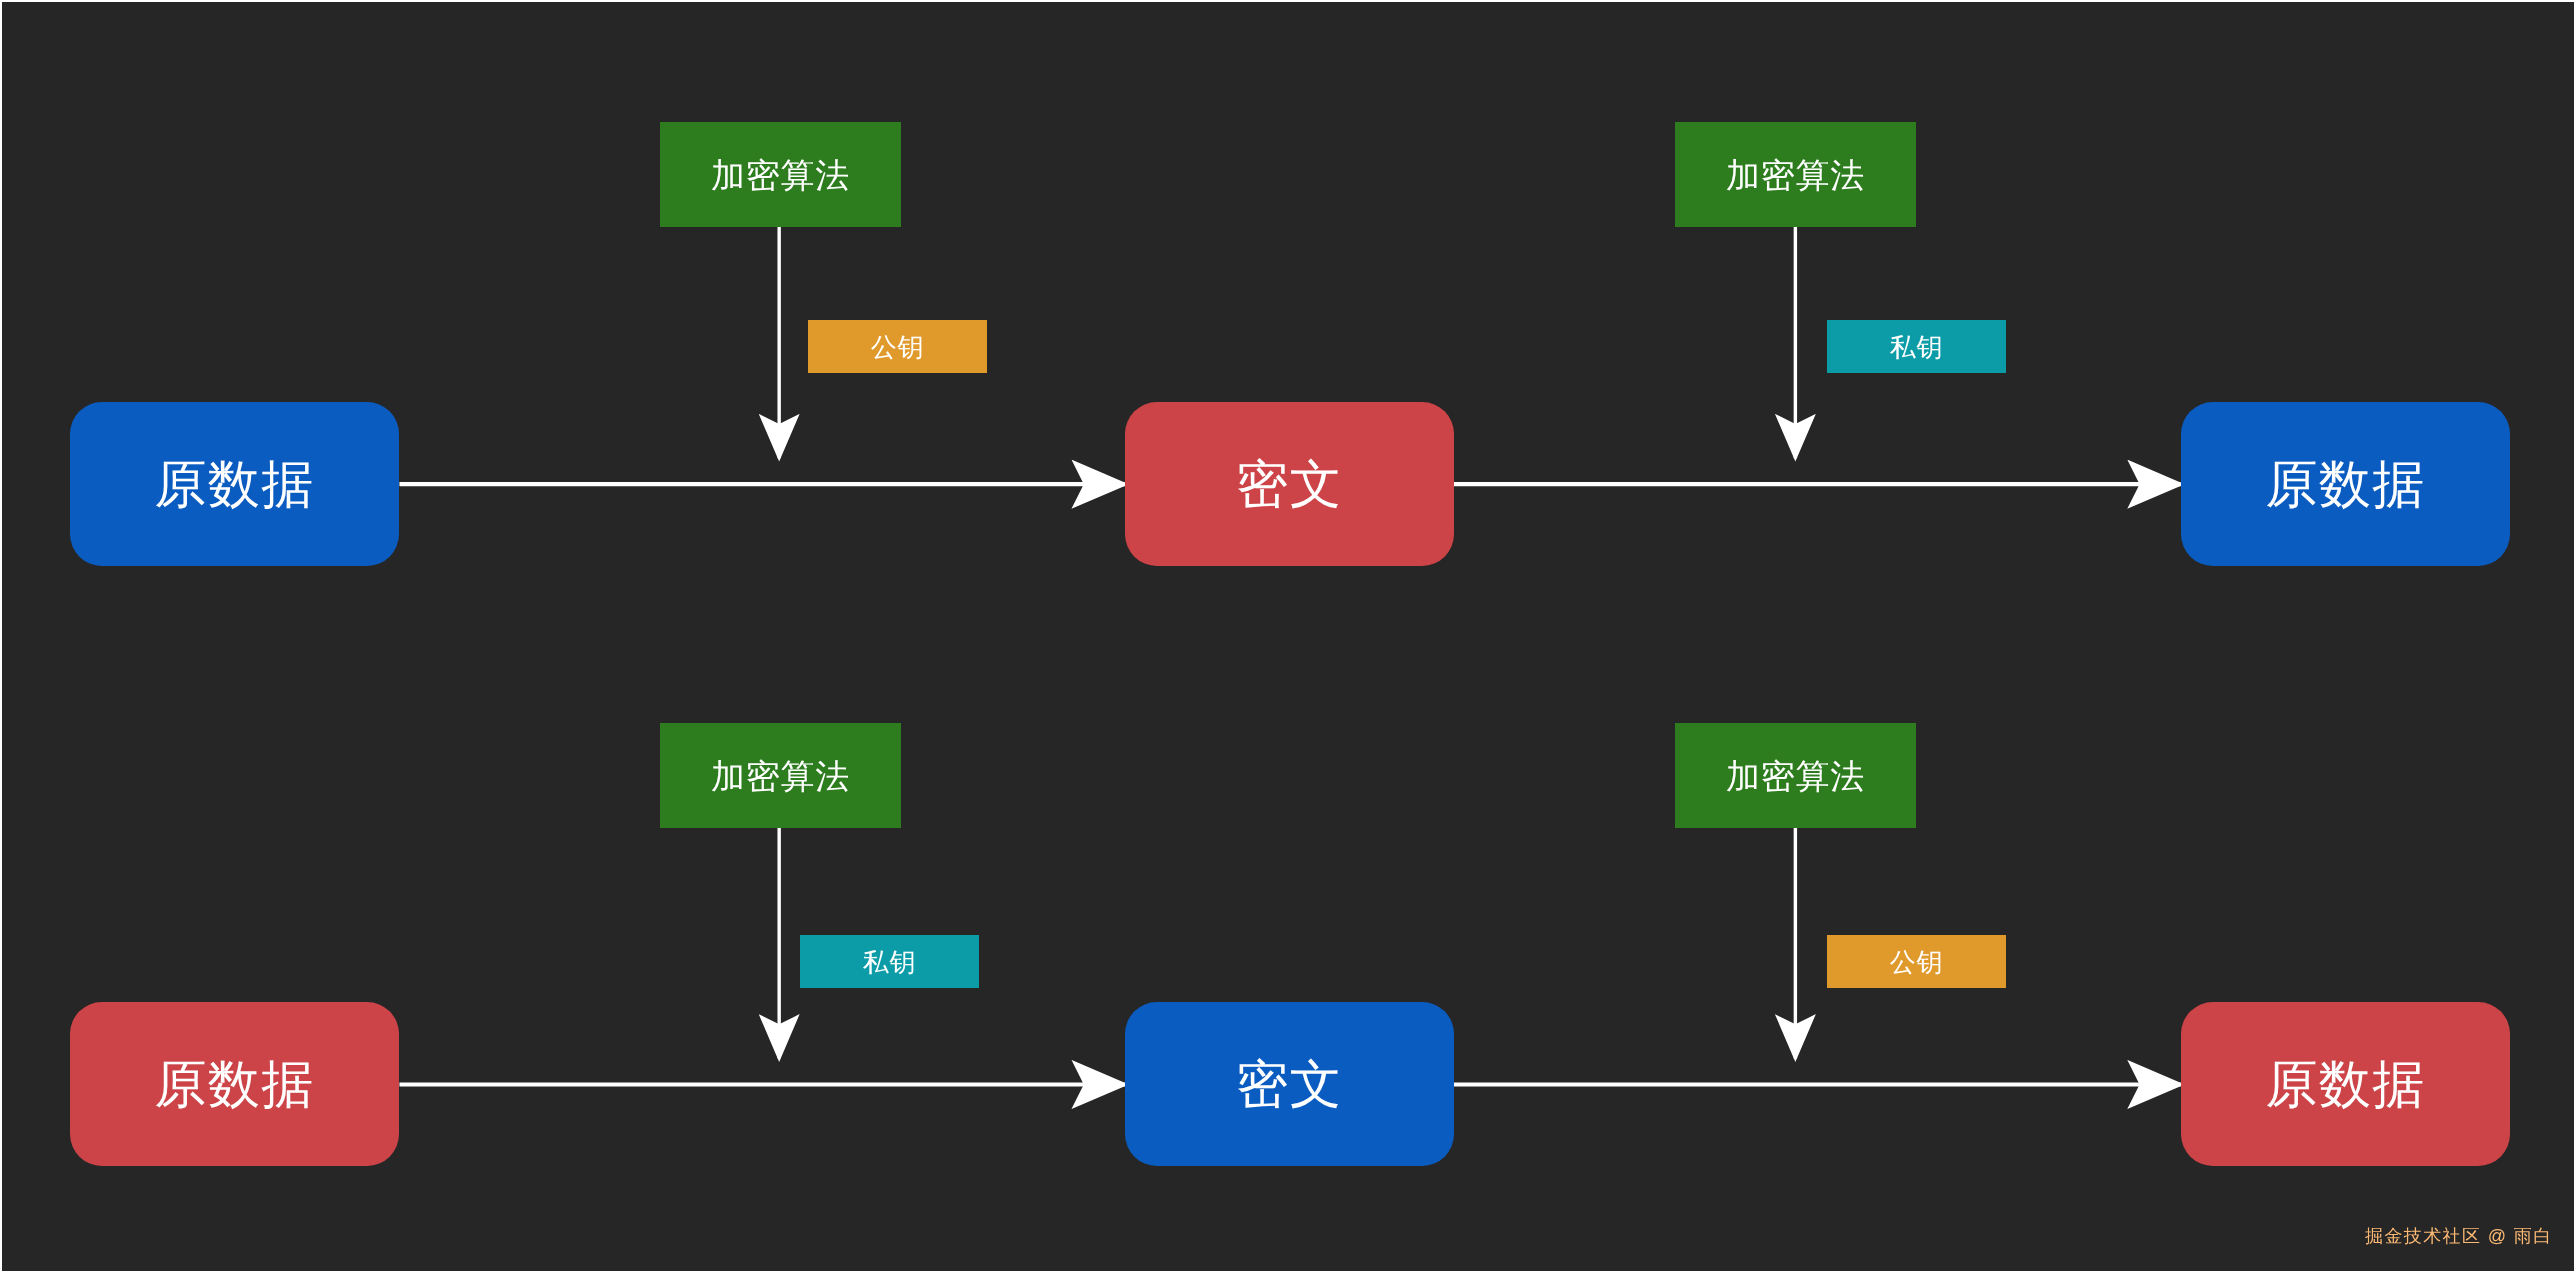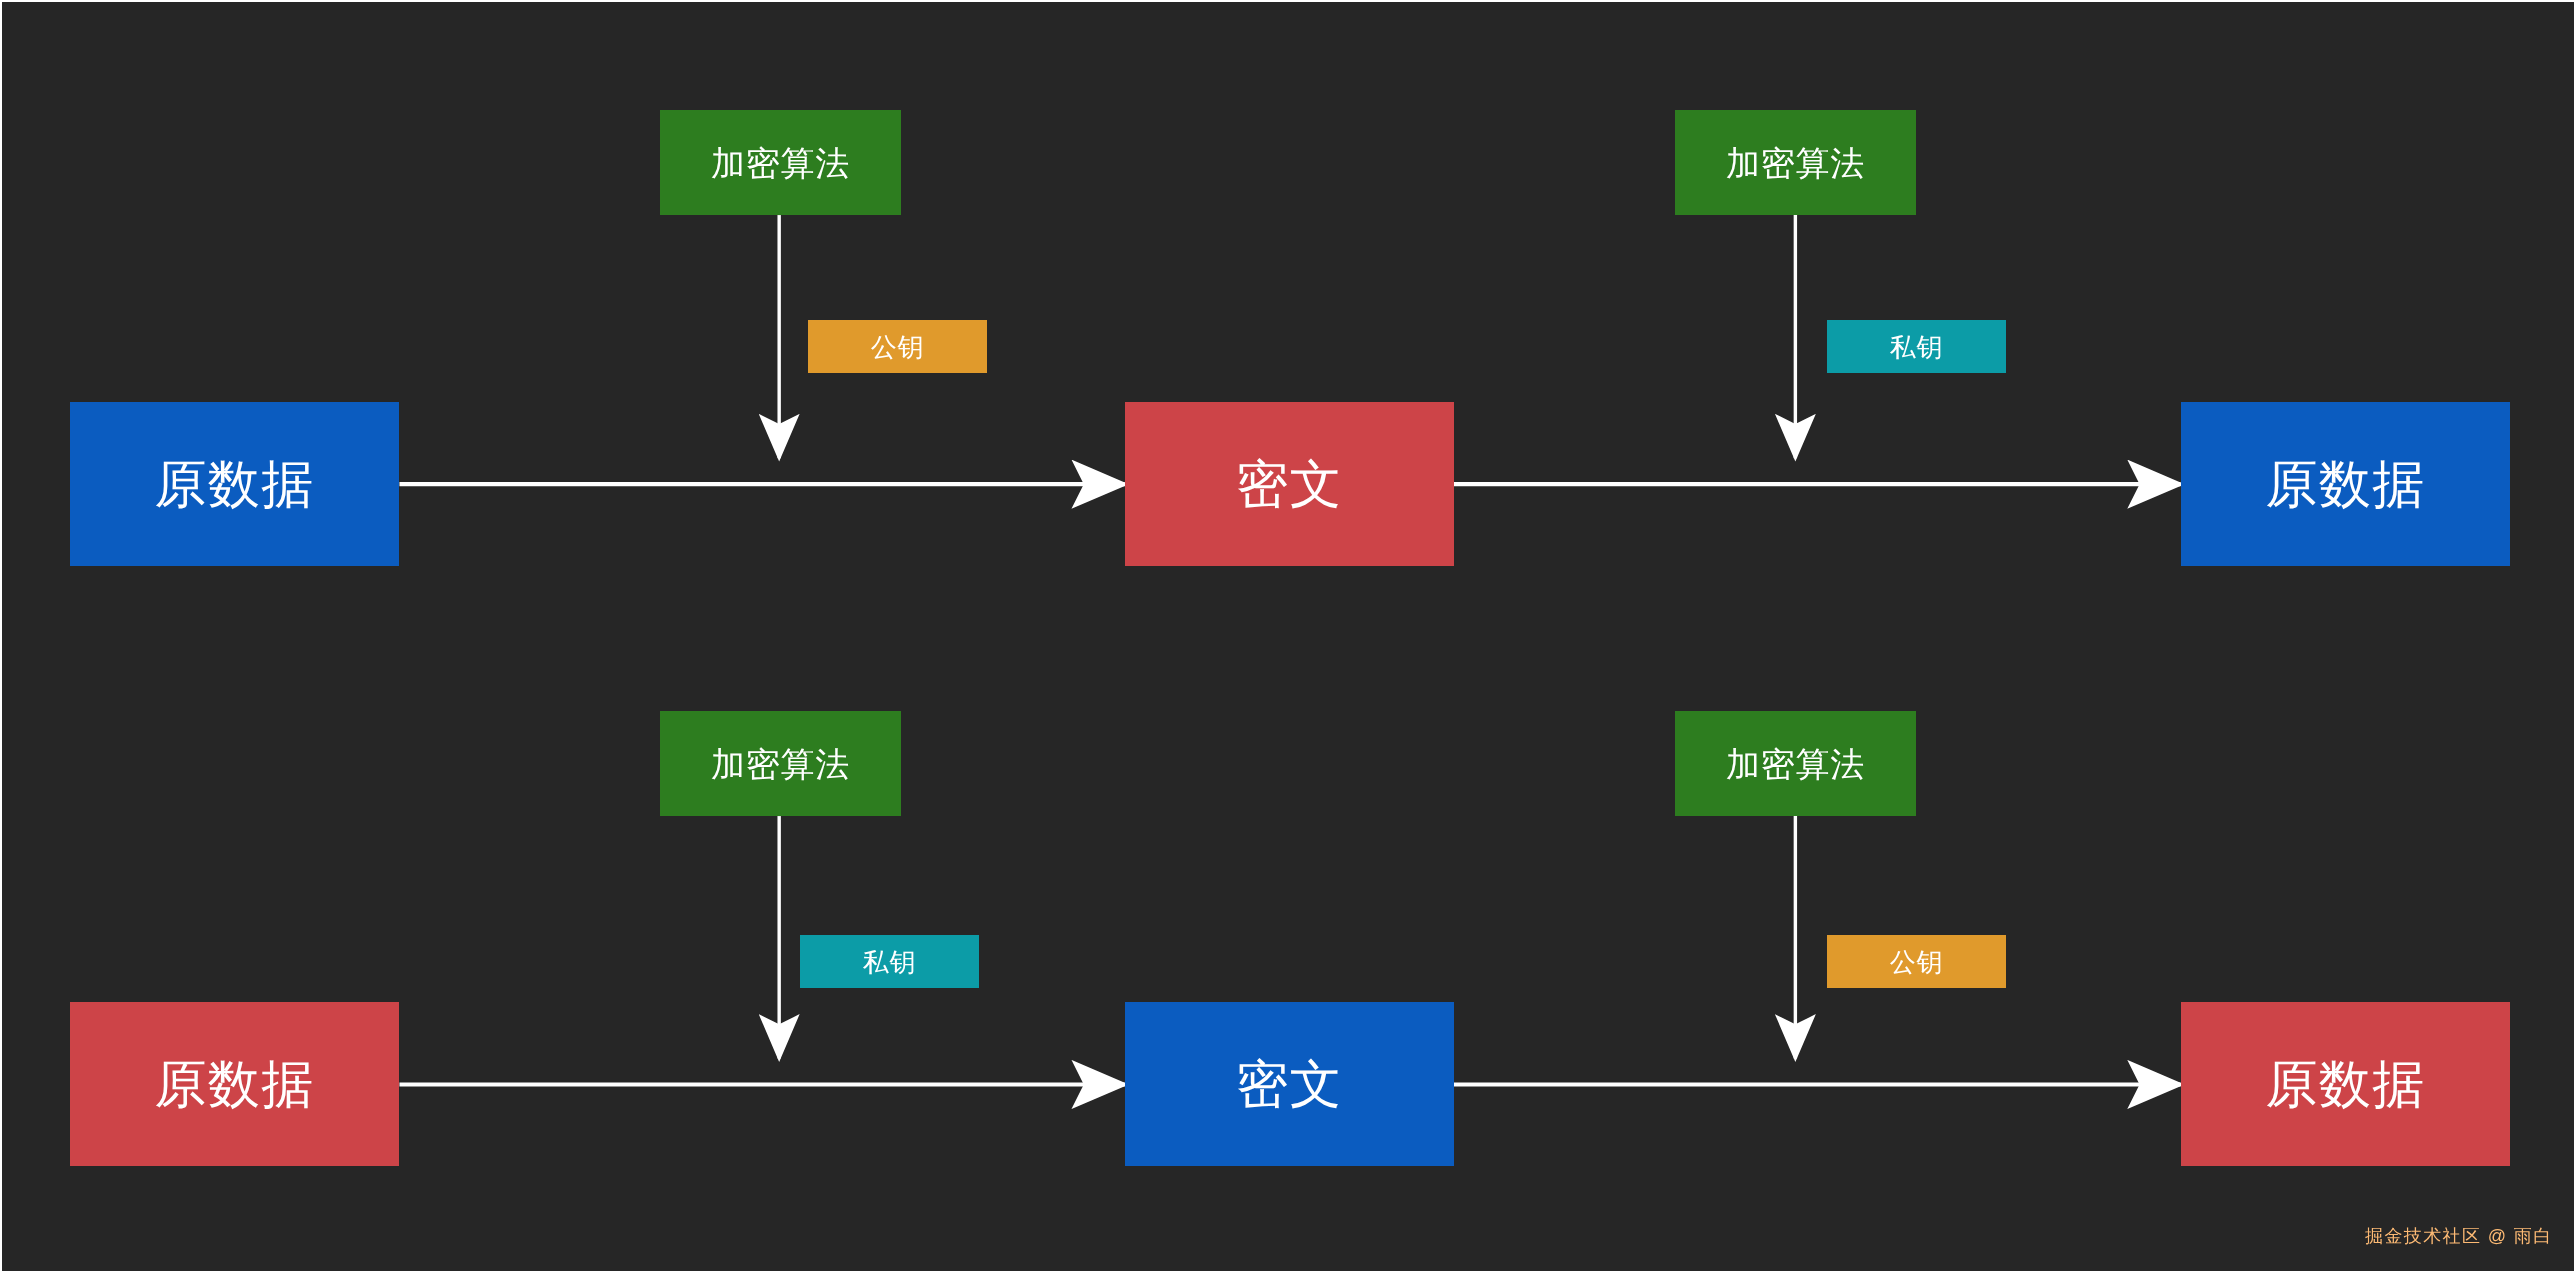--- a/index.html
+++ b/index.html
@@ -31,24 +31,26 @@
     align-items: center;
     justify-content: center;
     color: #ffffff;
     box-sizing: border-box;
     text-align: center;
     line-height: 1;
   }
   .node-primary {
     font-size: 52px;
     letter-spacing: 1.4px;
+    border-radius: 32px;
   }
   .node-algo {
     font-size: 34px;
     letter-spacing: 0.7px;
+    margin-top: 12px;
   }
   .node-key {
     font-size: 26px;
     letter-spacing: 0.7px;
     text-align: center;
   }
   .watermark {
     position: absolute;
     color: #fdba74;
     font-size: 18px;

